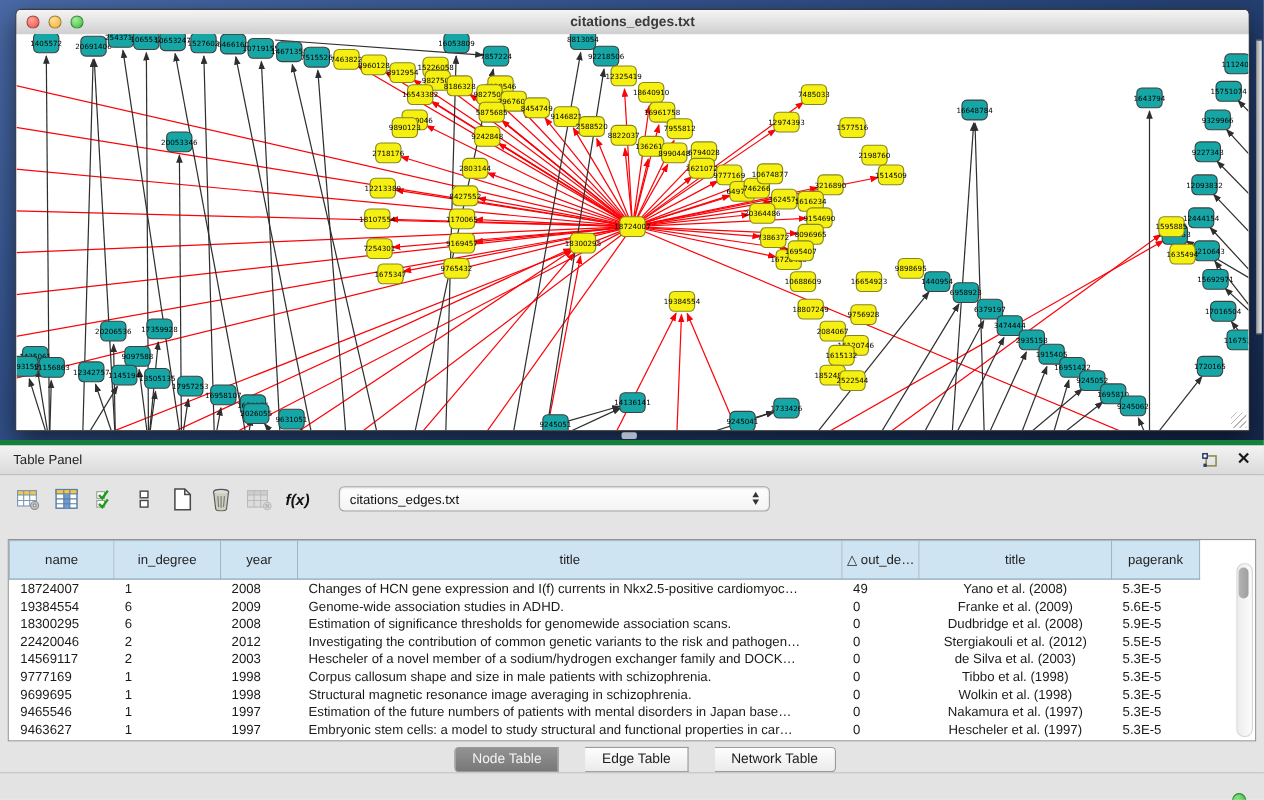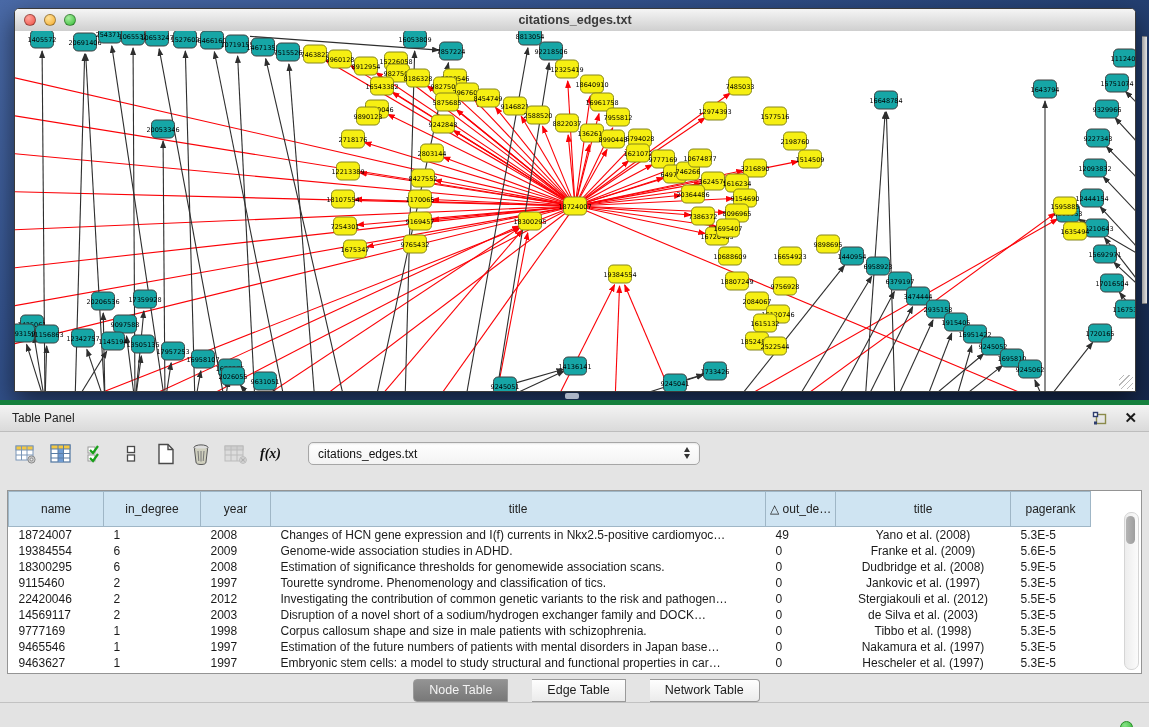--- a/index.html
+++ b/index.html
@@ -35,21 +35,21 @@
   .table-panel{position:absolute;left:0;top:400px;width:1149px;height:302px;background:#e4e4e4;
     border-top:5px solid #15803d;box-sizing:border-box;}
   .panel-header{height:27px;display:flex;align-items:center;padding:0 12px;
     background:linear-gradient(#f3f3f3,#dadada);border-bottom:1px solid #bdbdbd;box-sizing:border-box;}
   .panel-title{font-size:12px;color:#222;}
   .panel-header-icons{margin-left:auto;display:flex;align-items:center;gap:16px;}
   .hdr-btn{background:none;border:none;padding:0;cursor:default;display:flex;align-items:center;}
   .close-x{font-size:15px;font-weight:bold;color:#1a1a1a;line-height:14px;}
   .toolbar{display:flex;align-items:center;padding:9px 0 0 12px;gap:8px;}
   .tool-btn{width:27px;height:25px;background:none;border:none;padding:0;display:flex;align-items:center;justify-content:center;}
-  .fx-label{font-family:Liberation Serif, serif;font-style:italic;font-weight:bold;font-size:14px;color:#111;}
+  .fx-label{font-family:Liberation Sans, sans-serif;font-style:italic;font-weight:bold;font-size:14px;color:#111;}
   .combo{margin-left:16px;width:392px;height:23px;box-sizing:border-box;border:1px solid #a6a6a6;border-radius:5px;
     background:linear-gradient(#ffffff,#f3f3f3);display:flex;align-items:center;padding:0 20px 0 9px;
     font-size:12px;color:#111;position:relative;box-shadow:inset 0 1px 2px rgba(0,0,0,.10);}
   .combo-arrows{position:absolute;right:9px;top:4px;display:flex;flex-direction:column;gap:2px;}
   .tri-up{width:0;height:0;border-left:3.5px solid transparent;border-right:3.5px solid transparent;border-bottom:5px solid #333;}
   .tri-down{width:0;height:0;border-left:3.5px solid transparent;border-right:3.5px solid transparent;border-top:5px solid #333;}
   .table-wrap{position:absolute;left:7px;top:85px;width:1135px;height:184px;background:#fff;
     border:1px solid #949494;box-sizing:border-box;overflow:hidden;}
   table.data{border-collapse:collapse;table-layout:fixed;font-size:12px;width:1082px;}
   table.data th{background:#cfe4f2;border:1px solid #9fb6c6;height:35px;font-weight:normal;
@@ -879,53 +879,53 @@
           <tr>
             <td>18300295</td>
             <td>6</td>
             <td>2008</td>
             <td>Estimation of significance thresholds for genomewide association scans.</td>
             <td>0</td>
             <td class="center">Dudbridge et al. (2008)</td>
             <td>5.9E-5</td>
           </tr>
           <tr>
-            <td>9115460</td>
-            <td>2</td>
-            <td>1997</td>
-            <td>Tourette syndrome. Phenomenology and classification of tics.</td>
-            <td>0</td>
-            <td class="center">Jankovic et al. (1997)</td>
-            <td>5.3E-5</td>
-          </tr>
-          <tr>
             <td>22420046</td>
             <td>2</td>
             <td>2012</td>
             <td>Investigating the contribution of common genetic variants to the risk and pathogen…</td>
             <td>0</td>
             <td class="center">Stergiakouli et al. (2012)</td>
             <td>5.5E-5</td>
           </tr>
           <tr>
             <td>14569117</td>
             <td>2</td>
             <td>2003</td>
-            <td>Disruption of a novel short of a sodium/hydrogen exchanger family and DOCK…</td>
+            <td>Hescheler of a novel member of a sodium/hydrogen exchanger family and DOCK…</td>
             <td>0</td>
             <td class="center">de Silva et al. (2003)</td>
             <td>5.3E-5</td>
           </tr>
           <tr>
             <td>9777169</td>
             <td>1</td>
             <td>1998</td>
             <td>Corpus callosum shape and size in male patients with schizophrenia.</td>
             <td>0</td>
             <td class="center">Tibbo et al. (1998)</td>
+            <td>5.3E-5</td>
+          </tr>
+          <tr>
+            <td>9699695</td>
+            <td>1</td>
+            <td>1998</td>
+            <td>Structural magnetic resonance image averaging in schizophrenia.</td>
+            <td>0</td>
+            <td class="center">Wolkin et al. (1998)</td>
             <td>5.3E-5</td>
           </tr>
           <tr>
             <td>9465546</td>
             <td>1</td>
             <td>1997</td>
             <td>Estimation of the future numbers of patients with mental disorders in Japan base…</td>
             <td>0</td>
             <td class="center">Nakamura et al. (1997)</td>
             <td>5.3E-5</td>

